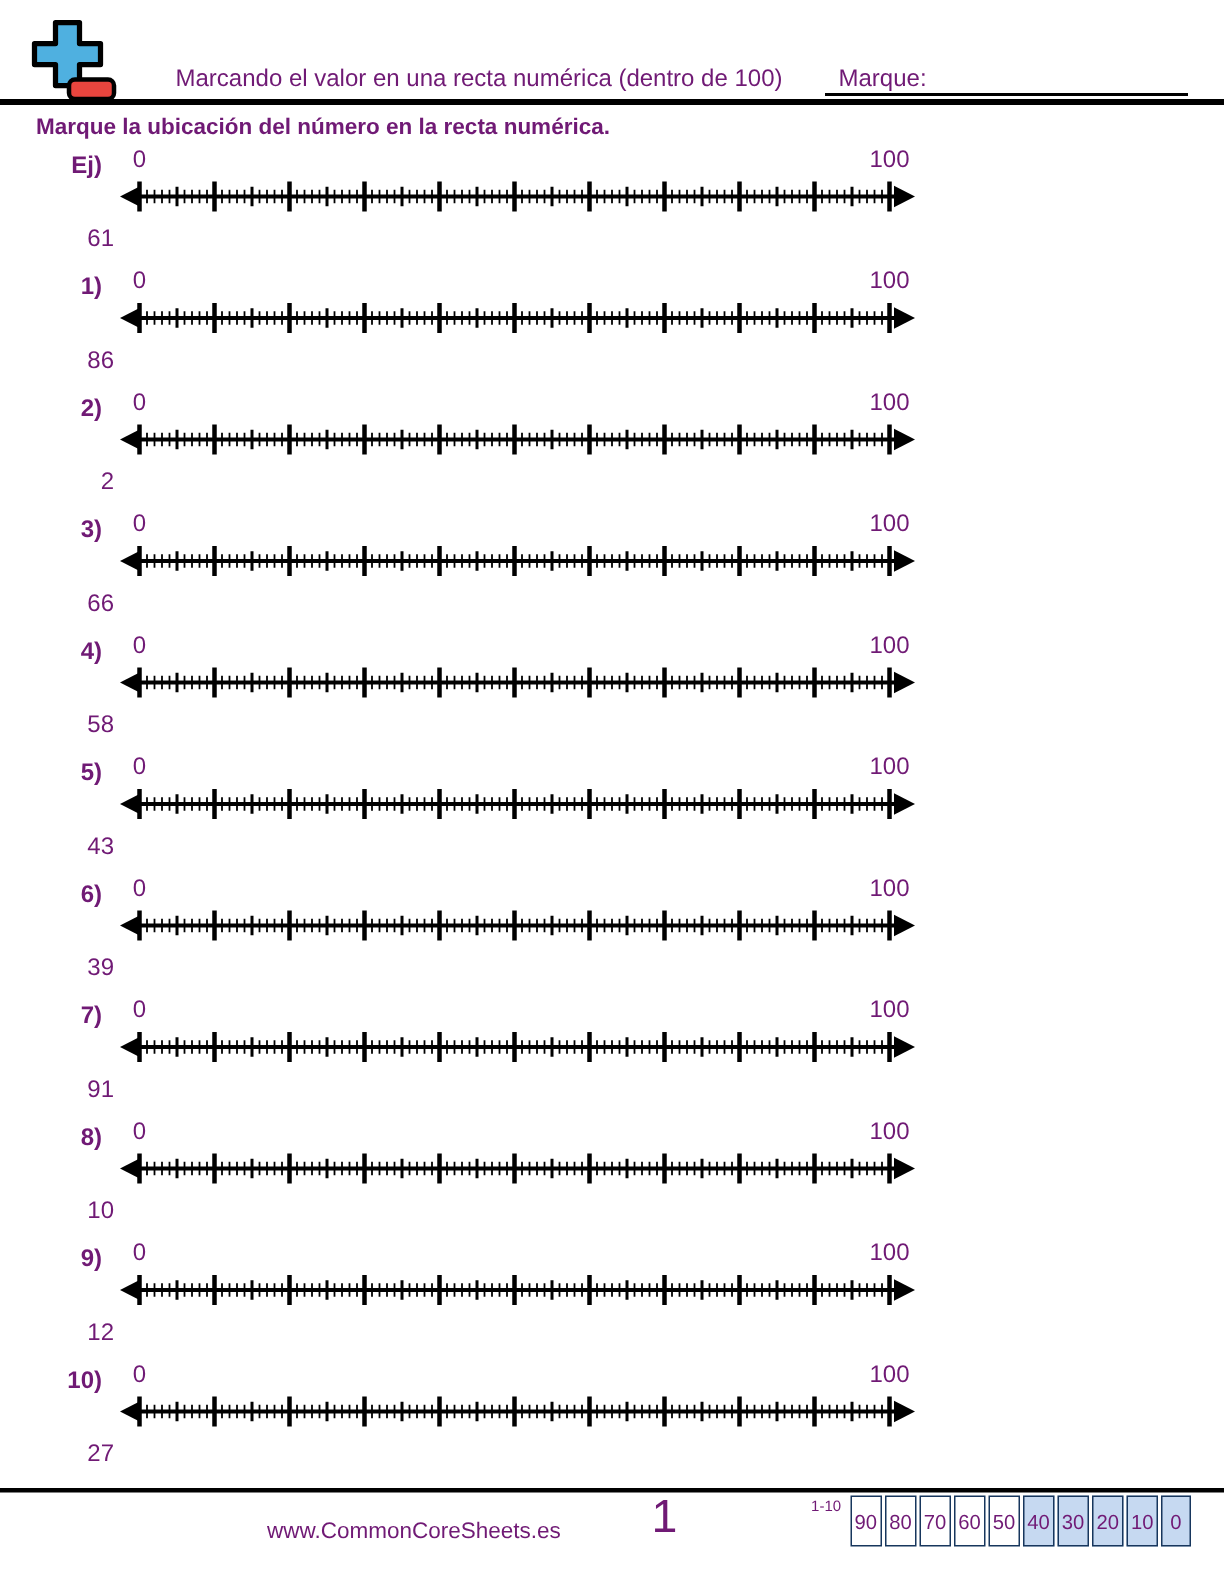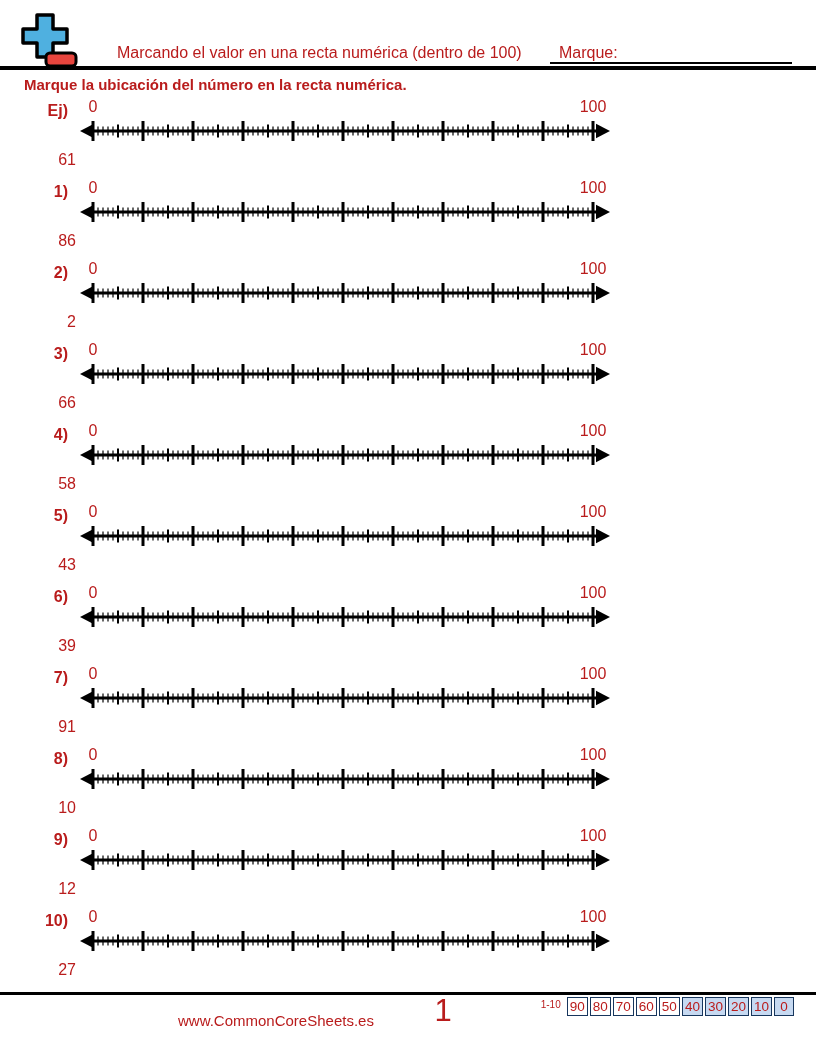--- a/index.html
+++ b/index.html
@@ -5,21 +5,21 @@
   :root{
     --logo-blue:#4fb0e0;
     --logo-red:#e8453e;
     --score-border:#17365d;
     --score-highlight:#c6d9f1;
   }
   *{box-sizing:border-box;}
   html,body{margin:0;padding:0;background:#ffffff;}
   .page{
     position:relative;width:816px;height:1056px;background:#fff;
-    font-family:"Liberation Sans",sans-serif;color:#b91c1c;overflow:hidden;
+    font-family:"Liberation Sans",sans-serif;color:#701a75;overflow:hidden;
   }
 
   
   .logo{position:absolute;left:20px;top:12px;}
   .title{position:absolute;left:117px;top:44px;font-size:16px;white-space:nowrap;}
   .name-label{position:absolute;left:559px;top:44px;font-size:16px;}
   .name-line{position:absolute;left:550px;top:62px;width:242px;height:2px;background:#000;}
   .header-rule{position:absolute;left:0;top:66px;width:100%;height:4px;background:#000;}
   .instruction{position:absolute;left:24px;top:76px;font-size:15px;font-weight:bold;}
 
@@ -41,21 +41,21 @@
     position:absolute;left:4px;top:4px;right:4px;bottom:4px;background:#fff;
     border:2.5px solid #000;border-radius:15px;display:flex;align-items:center;
     justify-content:center;font-weight:bold;font-size:19px;white-space:nowrap;
   }
   .website{position:absolute;left:178px;top:1012px;font-size:15px;}
   .page-number{position:absolute;left:420px;top:993px;width:46px;text-align:center;font-size:31px;}
   .score{position:absolute;top:997px;right:22px;display:flex;gap:6px;align-items:flex-start;}
   .range{font-size:10px;padding-top:2px;}
   .cells{display:flex;gap:2px;}
   .cell{
-    min-width:20px;height:19px;border:1.5px solid var(--score-border);
+    min-width:20px;height:34px;border:1.5px solid var(--score-border);
     display:flex;align-items:center;justify-content:center;font-size:13.5px;padding:0 2px;
   }
   .cell.hl{background:var(--score-highlight);}
 </style>
 </head>
 <body>
 
 <div class="page">
 
   <div class="logo">

